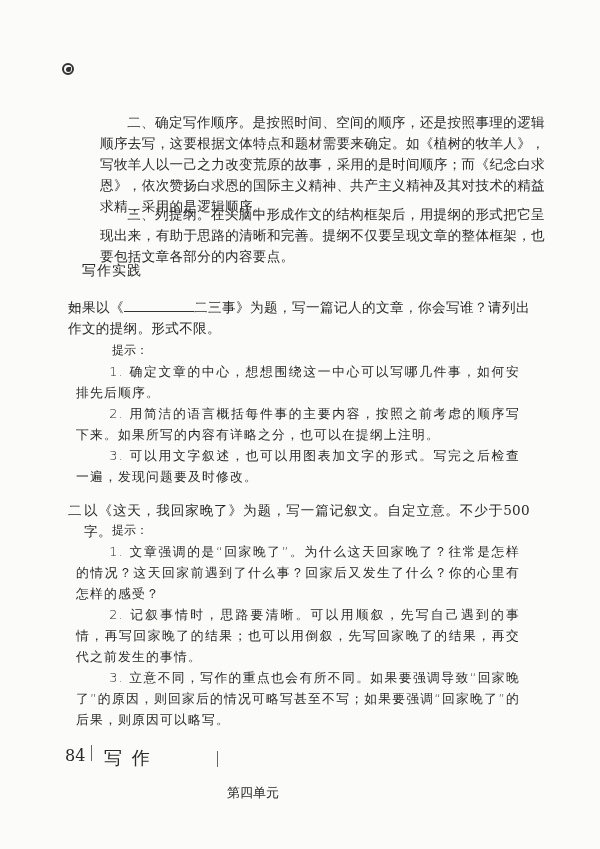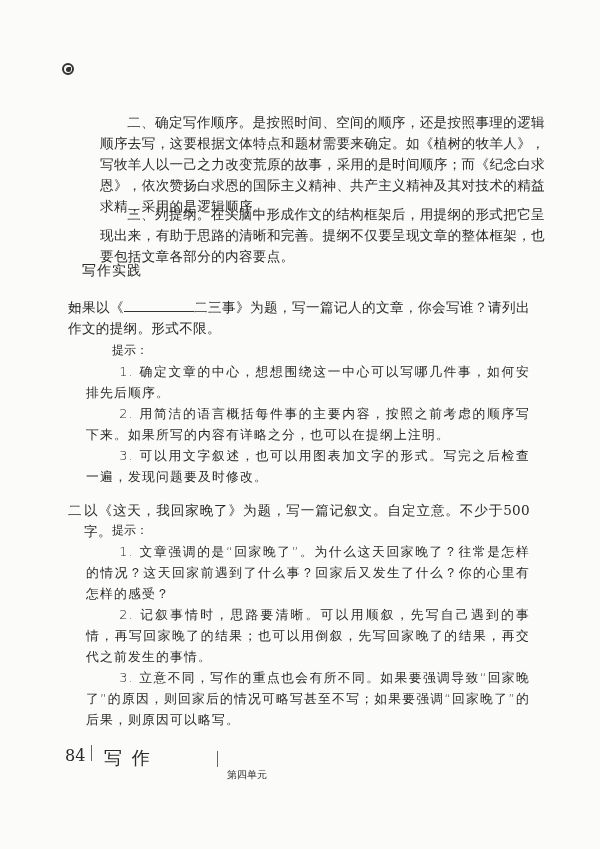--- a/index.html
+++ b/index.html
@@ -21,21 +21,21 @@
     }
     .section-title { position: absolute; left: 82px; top: 262px; font-size: 14px; letter-spacing: 1px; }
     .q {
       position: absolute; left: 68px; width: 462px; font-size: 13.6px; line-height: 21px;
     }
     .q .num { position: absolute; left: 0; top: 0; }
     .q .body { text-align: justify; letter-spacing: 0.3px; }
     .blank { display: inline-block; width: 70px; border-bottom: 1px solid #333; height: 14px; vertical-align: baseline; }
     .hint-label { position: absolute; left: 112px; font-size: 12px; line-height: 20px; }
     .hint {
-      position: absolute; left: 86px; width: 444px; font-size: 12.8px; line-height: 21px;
+      position: absolute; left: 76px; width: 444px; font-size: 12.8px; line-height: 21px;
       text-indent: 2.6em; text-align: justify; margin: 0; letter-spacing: 1.2px;
       font-family: "DejaVu Sans", "Liberation Sans", sans-serif; font-weight: 300;
     }
     .footer { position: absolute; top: 746px; font-size: 12.5px; }
     .footer .pn { position: absolute; left: 65px; top: 0; font-size: 16px; }
     .sep { position: absolute; width: 1px; background: #666; height: 16px; }
   </style>
 </head>
 <body>
 
@@ -65,13 +65,13 @@
 <p class="hint" style="top:541px">1. 文章强调的是“回家晚了”。为什么这天回家晚了？往常是怎样的情况？这天回家前遇到了什么事？回家后又发生了什么？你的心里有怎样的感受？</p>
 <p class="hint" style="top:604px">2. 记叙事情时，思路要清晰。可以用顺叙，先写自己遇到的事情，再写回家晚了的结果；也可以用倒叙，先写回家晚了的结果，再交代之前发生的事情。</p>
 <p class="hint" style="top:667px">3. 立意不同，写作的重点也会有所不同。如果要强调导致“回家晚了”的原因，则回家后的情况可略写甚至不写；如果要强调“回家晚了”的后果，则原因可以略写。</p>
 
 <div class="footer">
   <span class="pn">84</span>
 </div>
 <div class="sep" style="left:91px; top:745px"></div>
 <div style="position:absolute; left:104px; top:746px; font-size:18px; letter-spacing:2px">写 作</div>
 <div class="sep" style="left:217px; top:751px"></div>
-<div style="position:absolute; left:227px; top:768px; font-size:10px">第四单元</div>
+<div style="position:absolute; left:227px; top:784px; font-size:13px">第四单元</div>
 
 </body></html>

